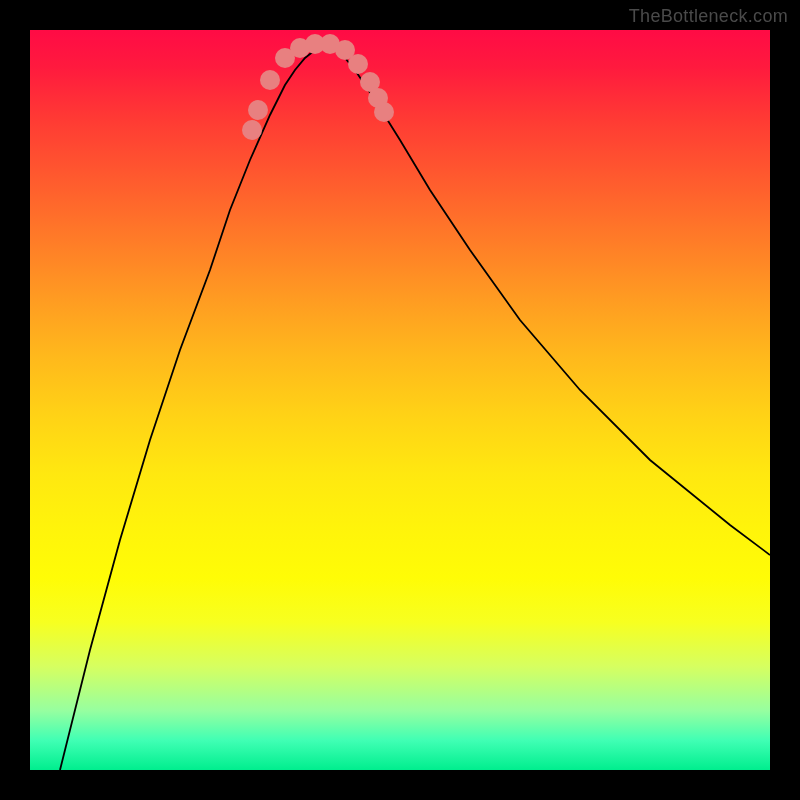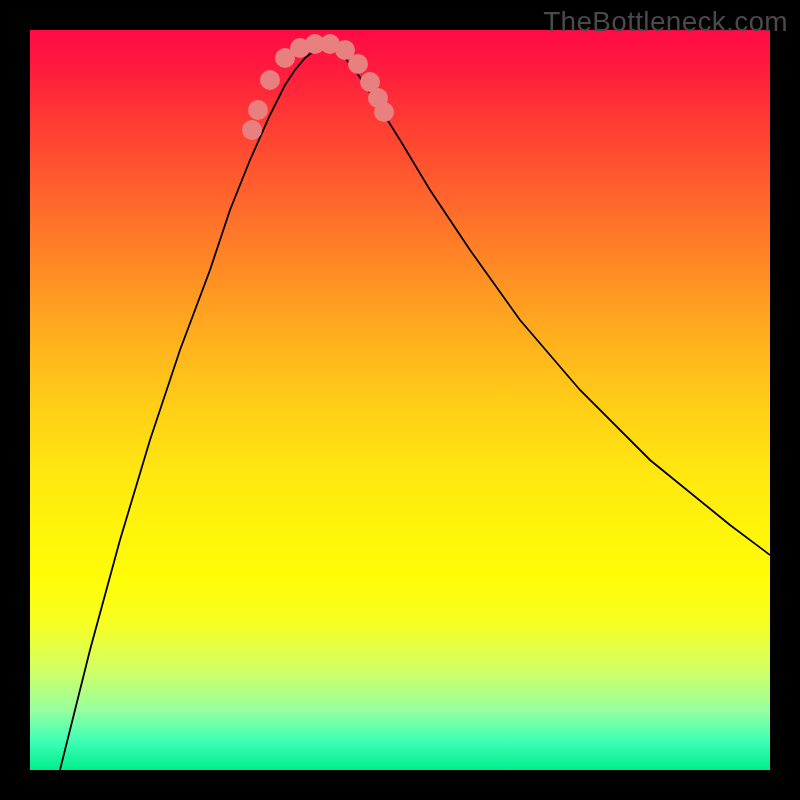--- a/index.html
+++ b/index.html
@@ -9,21 +9,21 @@
       background: #000;
       position: relative;
       overflow: hidden;
       font-family: Arial, sans-serif;
     }
     .watermark {
       position: absolute;
       top: 6px;
       right: 12px;
       color: #4a4a4a;
-      font-size: 28px;
+      font-size: 18px;
       font-weight: 500;
       z-index: 10;
       letter-spacing: 0.3px;
     }
     .plot-area {
       position: absolute;
       left: 30px;
       top: 30px;
       width: 740px;
       height: 740px;

